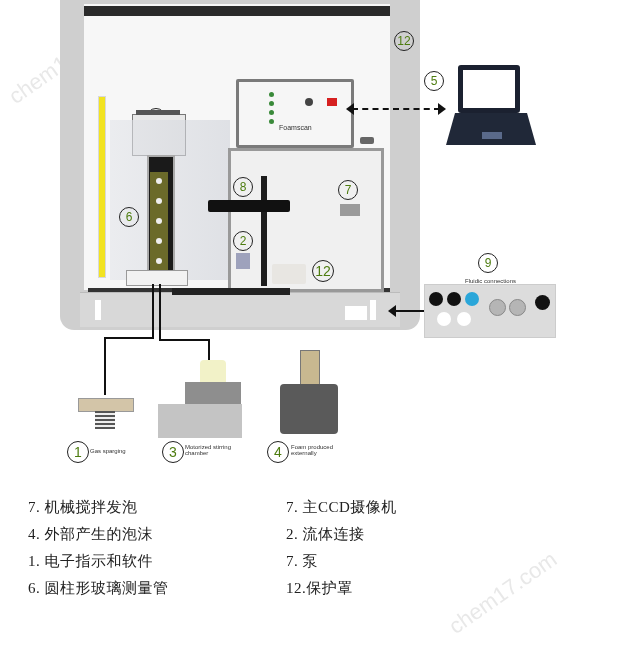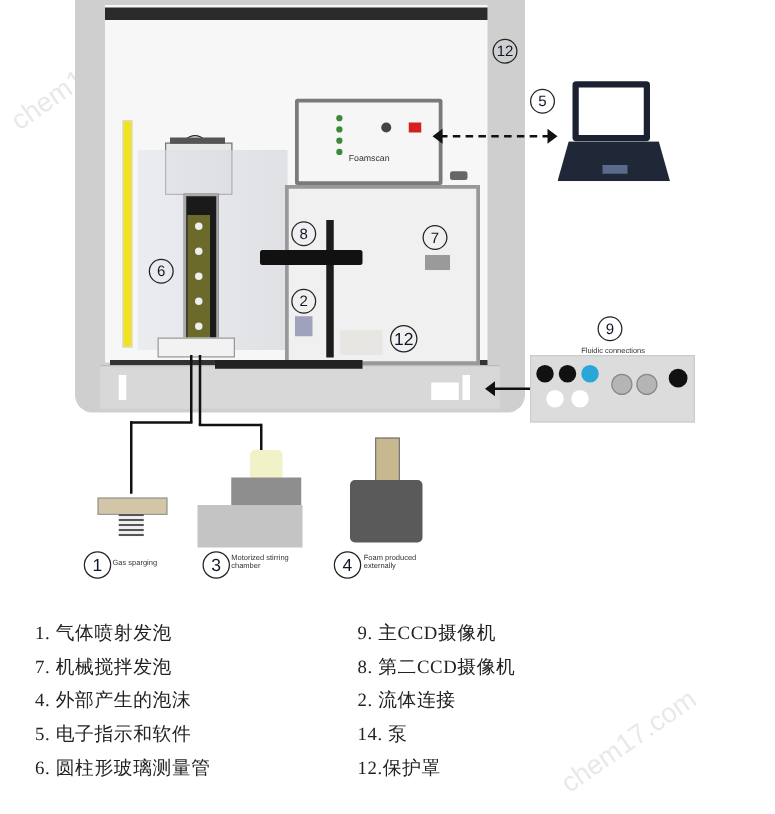--- a/index.html
+++ b/index.html
@@ -1,18 +1,18 @@
 <!DOCTYPE html>
 <html><head>
 <meta charset="utf-8">
 <style>
   html,body{margin:0;padding:0;background:#ffffff;}
   body{width:620px;height:651px;position:relative;overflow:hidden;font-family:"Liberation Serif","DejaVu Serif",serif;}
   .abs{position:absolute;}
-  .num{position:absolute;width:18px;height:18px;border:1.3px solid #222;border-radius:50%;font-family:"Liberation Sans",sans-serif;font-size:12px;line-height:18px;text-align:center;color:#0f172a;background:transparent;}
+  .num{position:absolute;width:18px;height:18px;border:1.3px solid #222;border-radius:50%;font-family:"Liberation Sans",sans-serif;font-size:12px;line-height:18px;text-align:center;color:#4d7c0f;background:transparent;}
   .num.big{width:20px;height:20px;line-height:20px;font-size:14px;}
   .legend{position:absolute;font-size:15px;color:#222;letter-spacing:0.5px;}
   .legend div{height:27px;line-height:27px;white-space:nowrap;}
   .caption{position:absolute;font-family:"Liberation Sans",sans-serif;font-size:6px;color:#333;}
   .watermark{position:absolute;font-family:"Liberation Sans",sans-serif;color:rgba(190,190,190,0.35);font-size:22px;transform:rotate(-35deg);white-space:nowrap;}
 </style>
 </head>
 <body>
 
 <div class="watermark" style="left:0px;top:50px;">chem17.com</div>
@@ -117,25 +117,23 @@
   <div class="num big" style="left:162px;top:441px;">3</div>
   <div class="caption" style="left:185px;top:444px;width:50px;">Motorized stirring chamber</div>
 
   <div class="abs" style="left:300px;top:350px;width:18px;height:36px;background:#c8b890;border:1px solid #777;"></div>
   <div class="abs" style="left:280px;top:384px;width:58px;height:50px;background:#5a5a5a;border-radius:4px;"></div>
   <div class="num big" style="left:267px;top:441px;">4</div>
   <div class="caption" style="left:291px;top:444px;width:50px;">Foam produced externally</div>
 </div>
 
 <div class="legend" style="left:28px;top:494px;">
-  <div>1. 气体喷射发泡</div>
   <div>7. 机械搅拌发泡</div>
   <div>4. 外部产生的泡沫</div>
-  <div>5. 电子指示和软件</div>
+  <div>1. 电子指示和软件</div>
   <div>6. 圆柱形玻璃测量管</div>
 </div>
 <div class="legend" style="left:286px;top:494px;">
-  <div>9. 主CCD摄像机</div>
-  <div>8. 第二CCD摄像机</div>
+  <div>7. 主CCD摄像机</div>
   <div>2. 流体连接</div>
-  <div>14. 泵</div>
+  <div>7. 泵</div>
   <div>12.保护罩</div>
 </div>
 
 </body></html>

